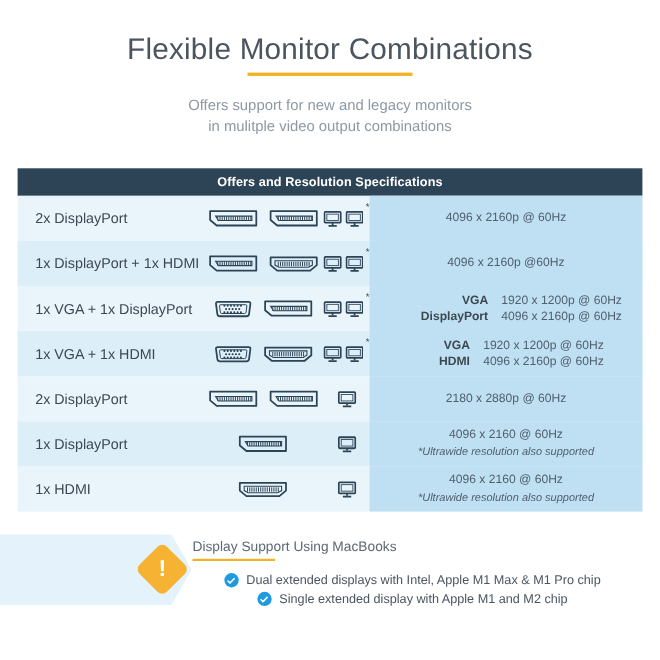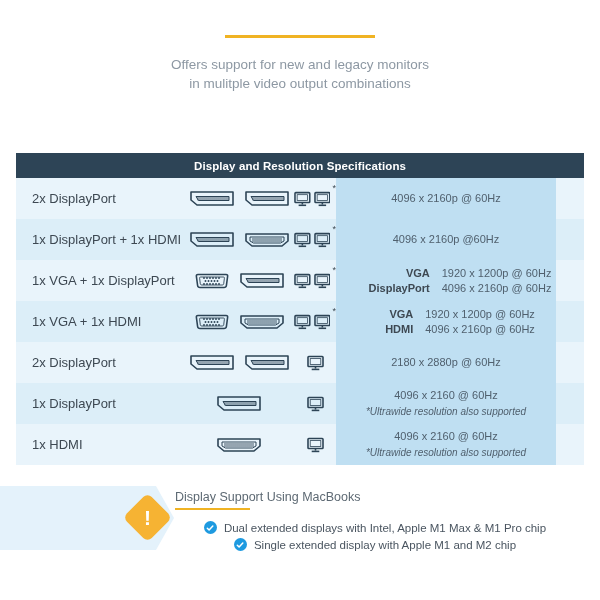--- a/index.html
+++ b/index.html
@@ -68,21 +68,21 @@
     display: flex; align-items: center; justify-content: center;
     gap: 9px;
   }
   .c-mon {
     width: 42px;
     display: flex; align-items: center; justify-content: center;
     gap: 3px;
     position: relative;
   }
   .c-res {
-    width: 220px;
+    width: 248px;
     background: #bfdff2;
     display: flex; align-items: center;
     font-size: 11px;
     color: #50606e;
   }
   .res-simple {
     width: 100%;
     text-align: center;
     line-height: 15px;
   }
@@ -172,29 +172,30 @@
     display: flex; align-items: center; justify-content: center;
   }
   .check svg { display: block; }
 </style>
 </head>
 <body>
 
 <div class="page">
 
   <div class="head">
+    <div class="title">Flexible Monitor Combinations</div>
     <div class="title-rule"></div>
     <div class="subtitle">
       <div>Offers support for new and legacy monitors</div>
       <div>in mulitple video output combinations</div>
     </div>
   </div>
 
   <div class="table">
-    <div class="tbl-head" style="display:flex;align-items:center;justify-content:center;">Display and Resolution Specifications</div>
+    <div class="tbl-head" style="display:flex;align-items:center;justify-content:center;">Offers and Resolution Specifications</div>
     <div id="rows">
         <div class="row odd" style="height: 41px;">
           <div class="c-label">2x DisplayPort</div>
           <div class="c-conn">
             <svg width="46" height="17" viewBox="0 0 46 17">
     <path d="M2 2 H44 V15 H8 L2 10 Z" fill="none" stroke="#2d4456" stroke-width="1.6" stroke-linejoin="round"></path>
     <path d="M7 6.5 H40 V10.5 H9.5 Z" fill="none" stroke="#2d4456" stroke-width="1"></path>
     <line x1="9" y1="6.5" x2="9" y2="10.5" stroke="#2d4456" stroke-width="0.9"></line>
               <line x1="11" y1="6.5" x2="11" y2="10.5" stroke="#2d4456" stroke-width="0.9"></line>
               <line x1="13" y1="6.5" x2="13" y2="10.5" stroke="#2d4456" stroke-width="0.9"></line>

